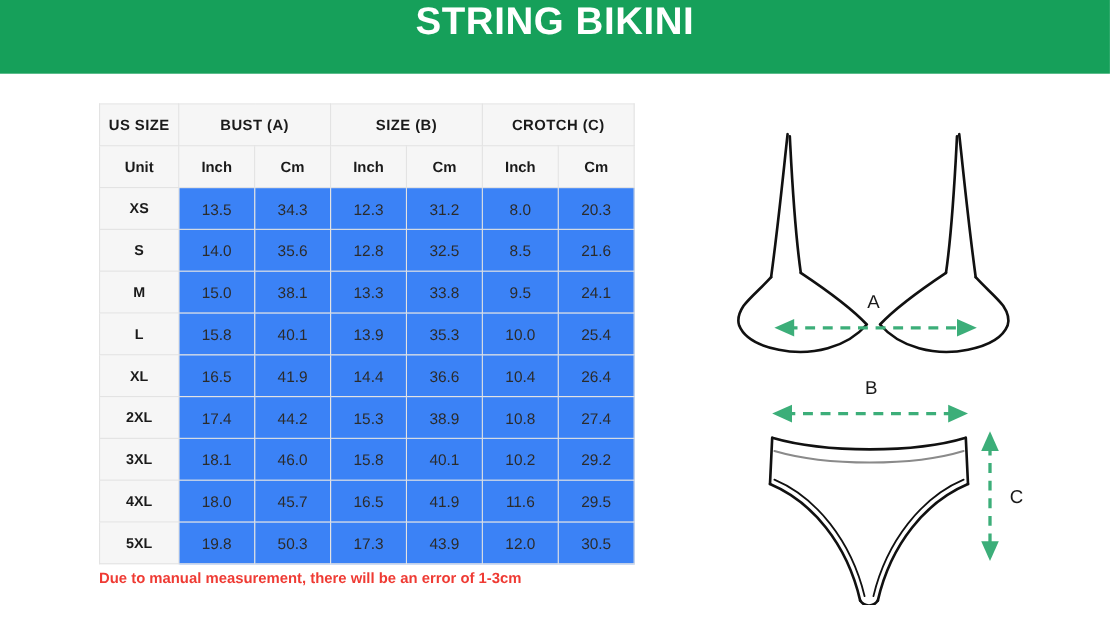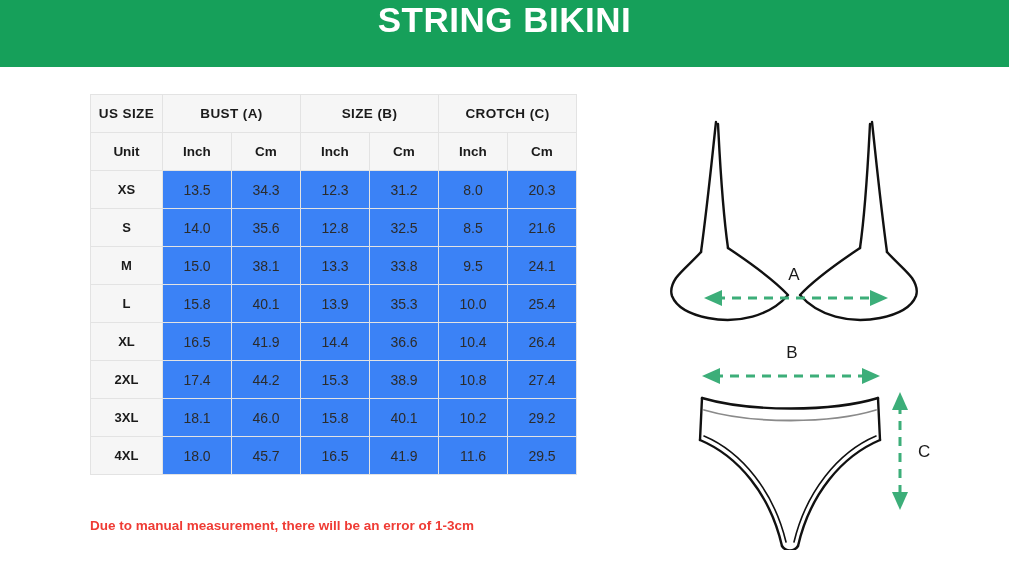--- a/index.html
+++ b/index.html
@@ -221,20 +221,29 @@
       </tr>
       <tr class="data-row">
         <td class="size-label">4XL</td>
         <td class="plain">18.0</td>
         <td class="shade">45.7</td>
         <td class="plain">16.5</td>
         <td class="shade">41.9</td>
         <td class="plain">11.6</td>
         <td class="shade">29.5</td>
       </tr>
+      <tr class="data-row">
+        <td class="size-label">5XL</td>
+        <td class="plain">19.8</td>
+        <td class="shade">50.3</td>
+        <td class="plain">17.3</td>
+        <td class="shade">43.9</td>
+        <td class="plain">12.0</td>
+        <td class="shade">30.5</td>
+      </tr>
     </tbody>
   </table>
 </div>
 
 <div class="note">Due to manual measurement, there will be an error of 1-3cm</div>
 
 <div class="diagram-area">
   <svg width="340" height="470" viewBox="0 0 340 470" xmlns="http://www.w3.org/2000/svg">
 
     <g fill="none" stroke="#111111" stroke-width="2.4" stroke-linecap="round" stroke-linejoin="round">

